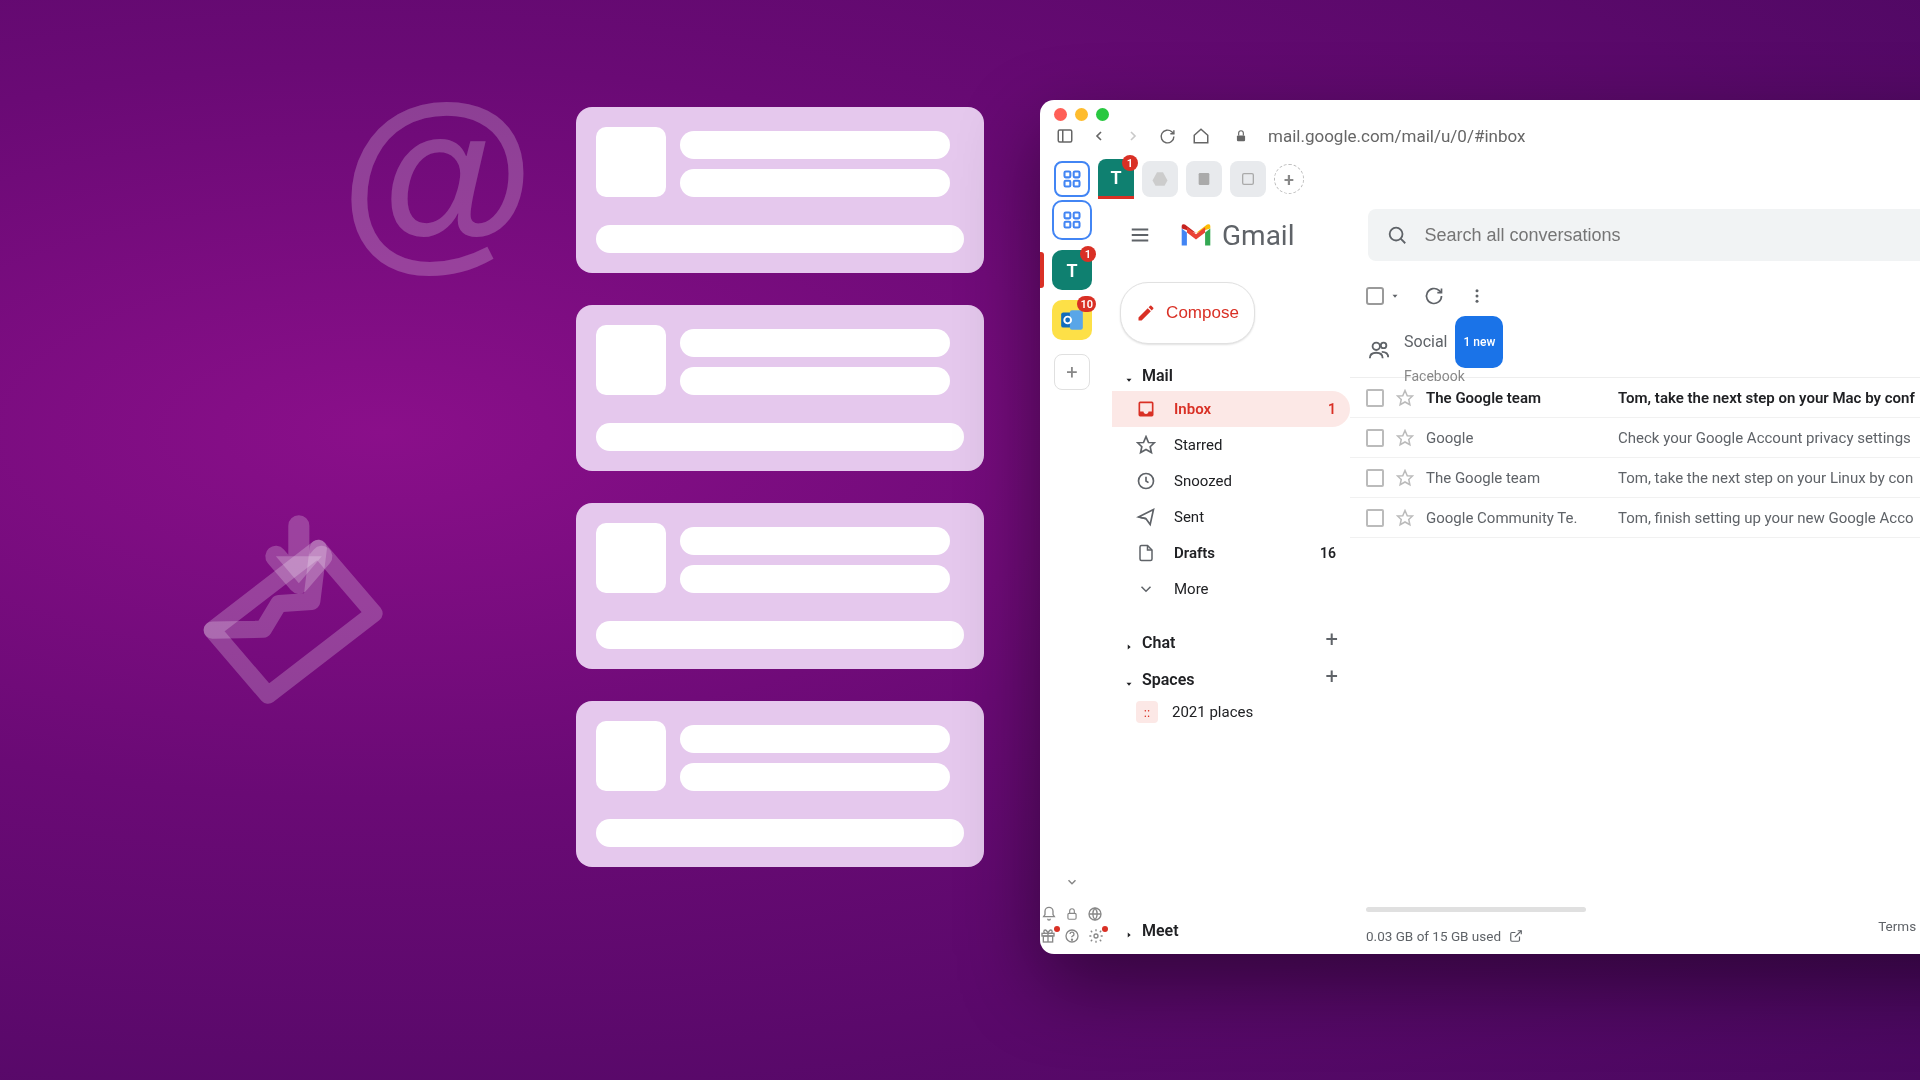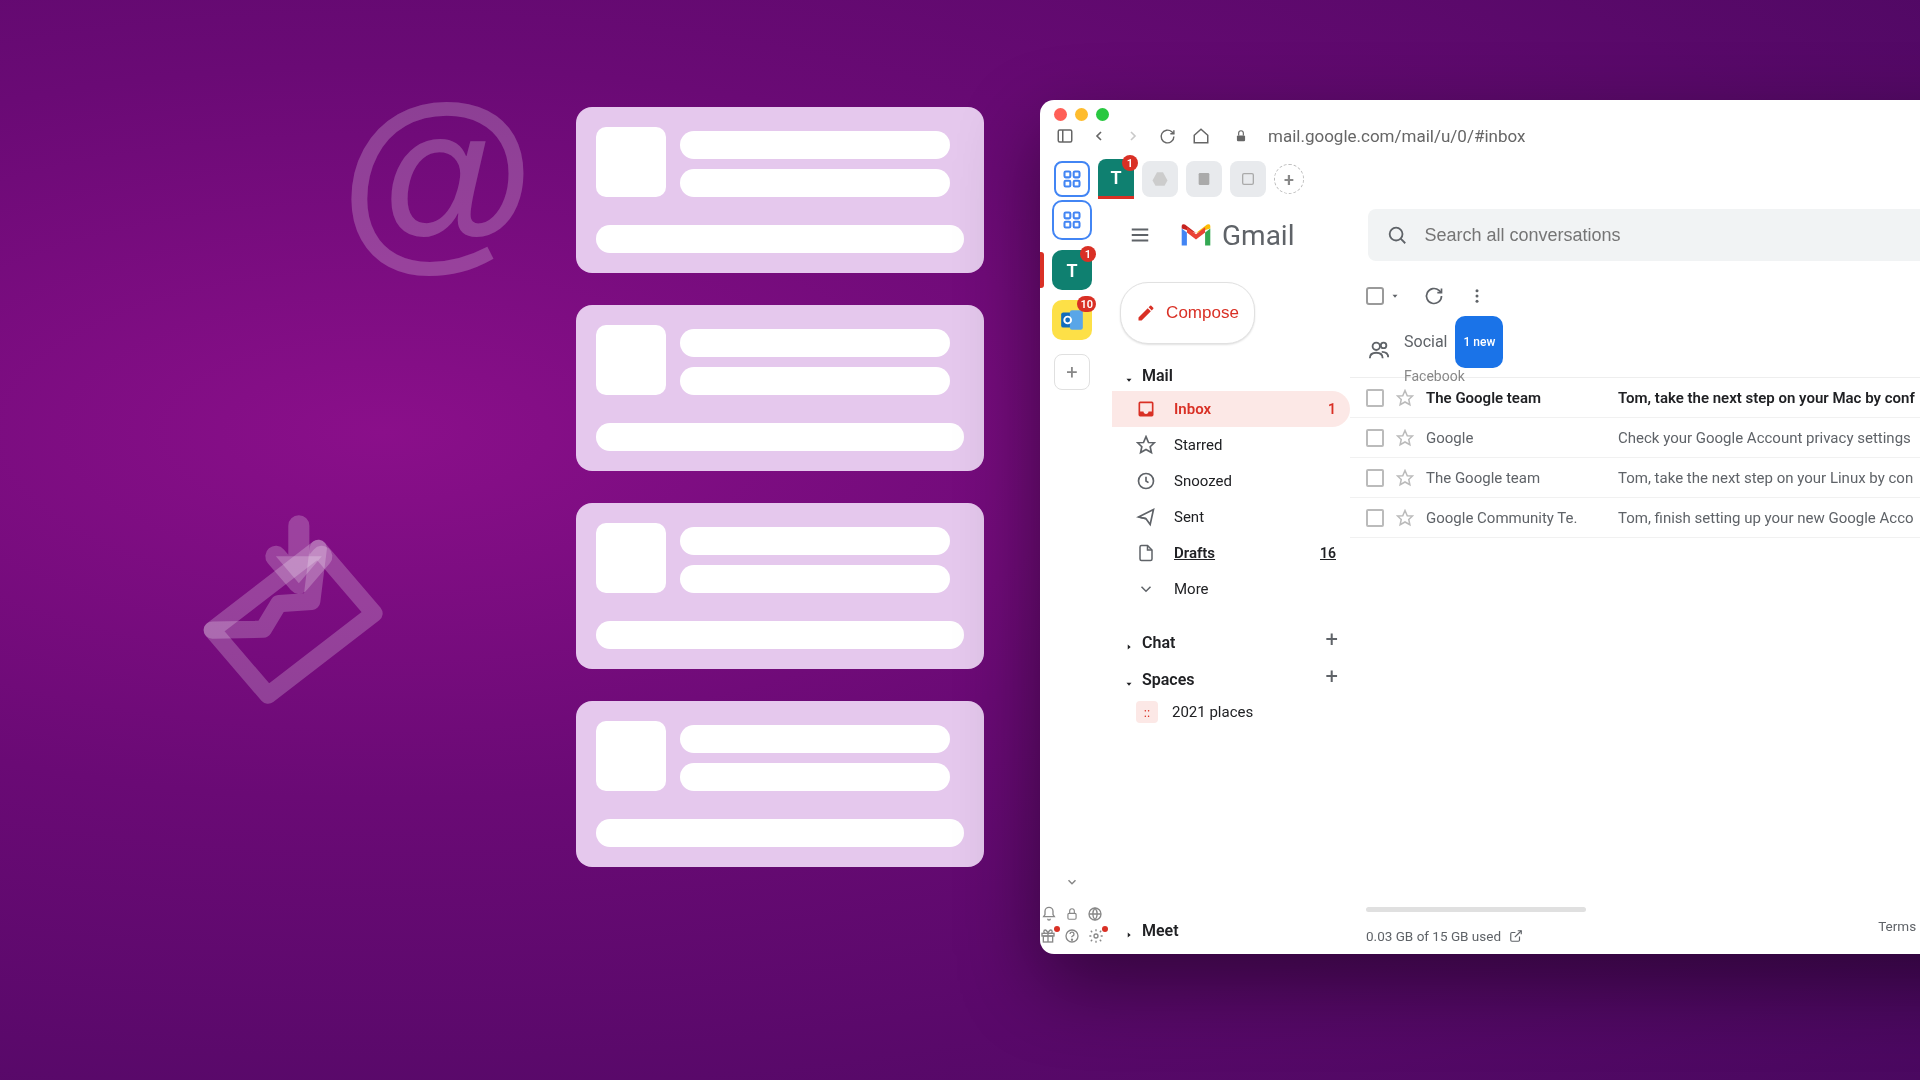--- a/index.html
+++ b/index.html
@@ -367,21 +367,21 @@
 }
 .side-item.active {
   background: #fce8e6;
   color: #d93025;
   font-weight: 600;
 }
 .side-item .count {
   margin-left: auto;
   font-size: 14px;
 }
-.side-item.bold { font-weight: 600; text-decoration: underline; }
+.side-item.bold { font-weight: 600; }
 .side-ico {
   width: 20px;
   display: flex;
   justify-content: center;
   color: #5f6368;
 }
 .side-item.active .side-ico { color: #d93025; }
 .side-space-item {
   display: flex;
   align-items: center;

